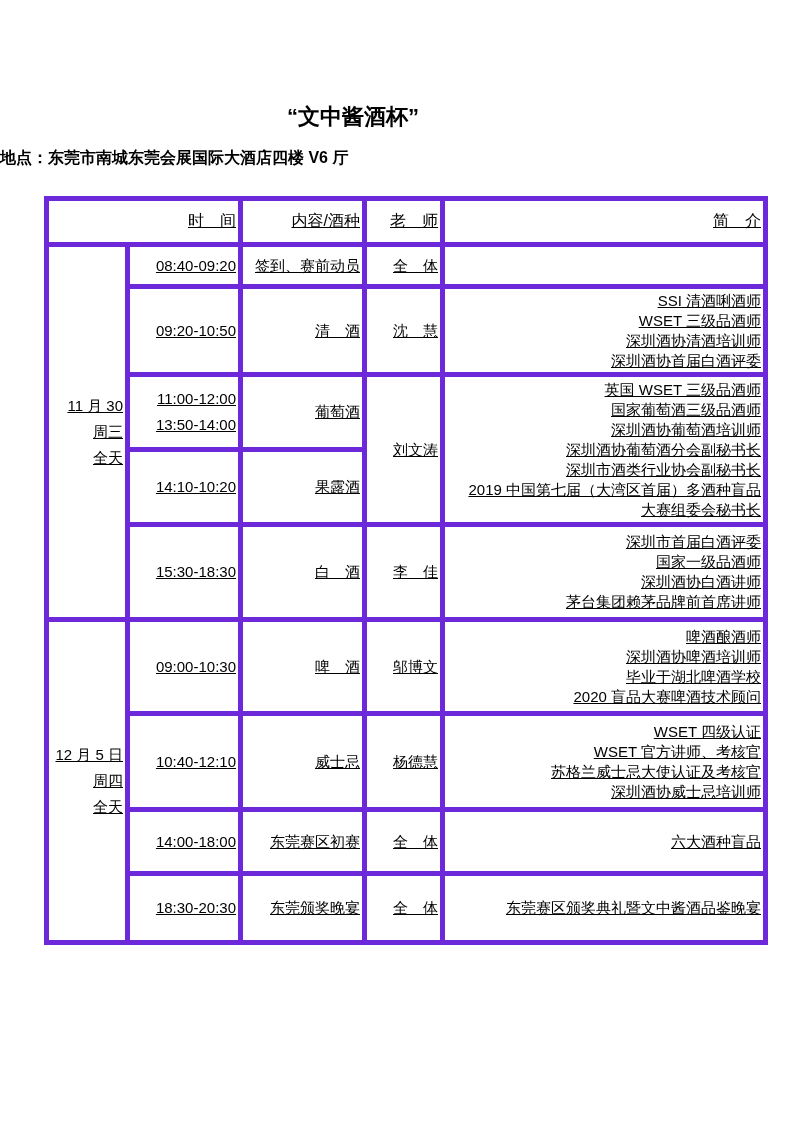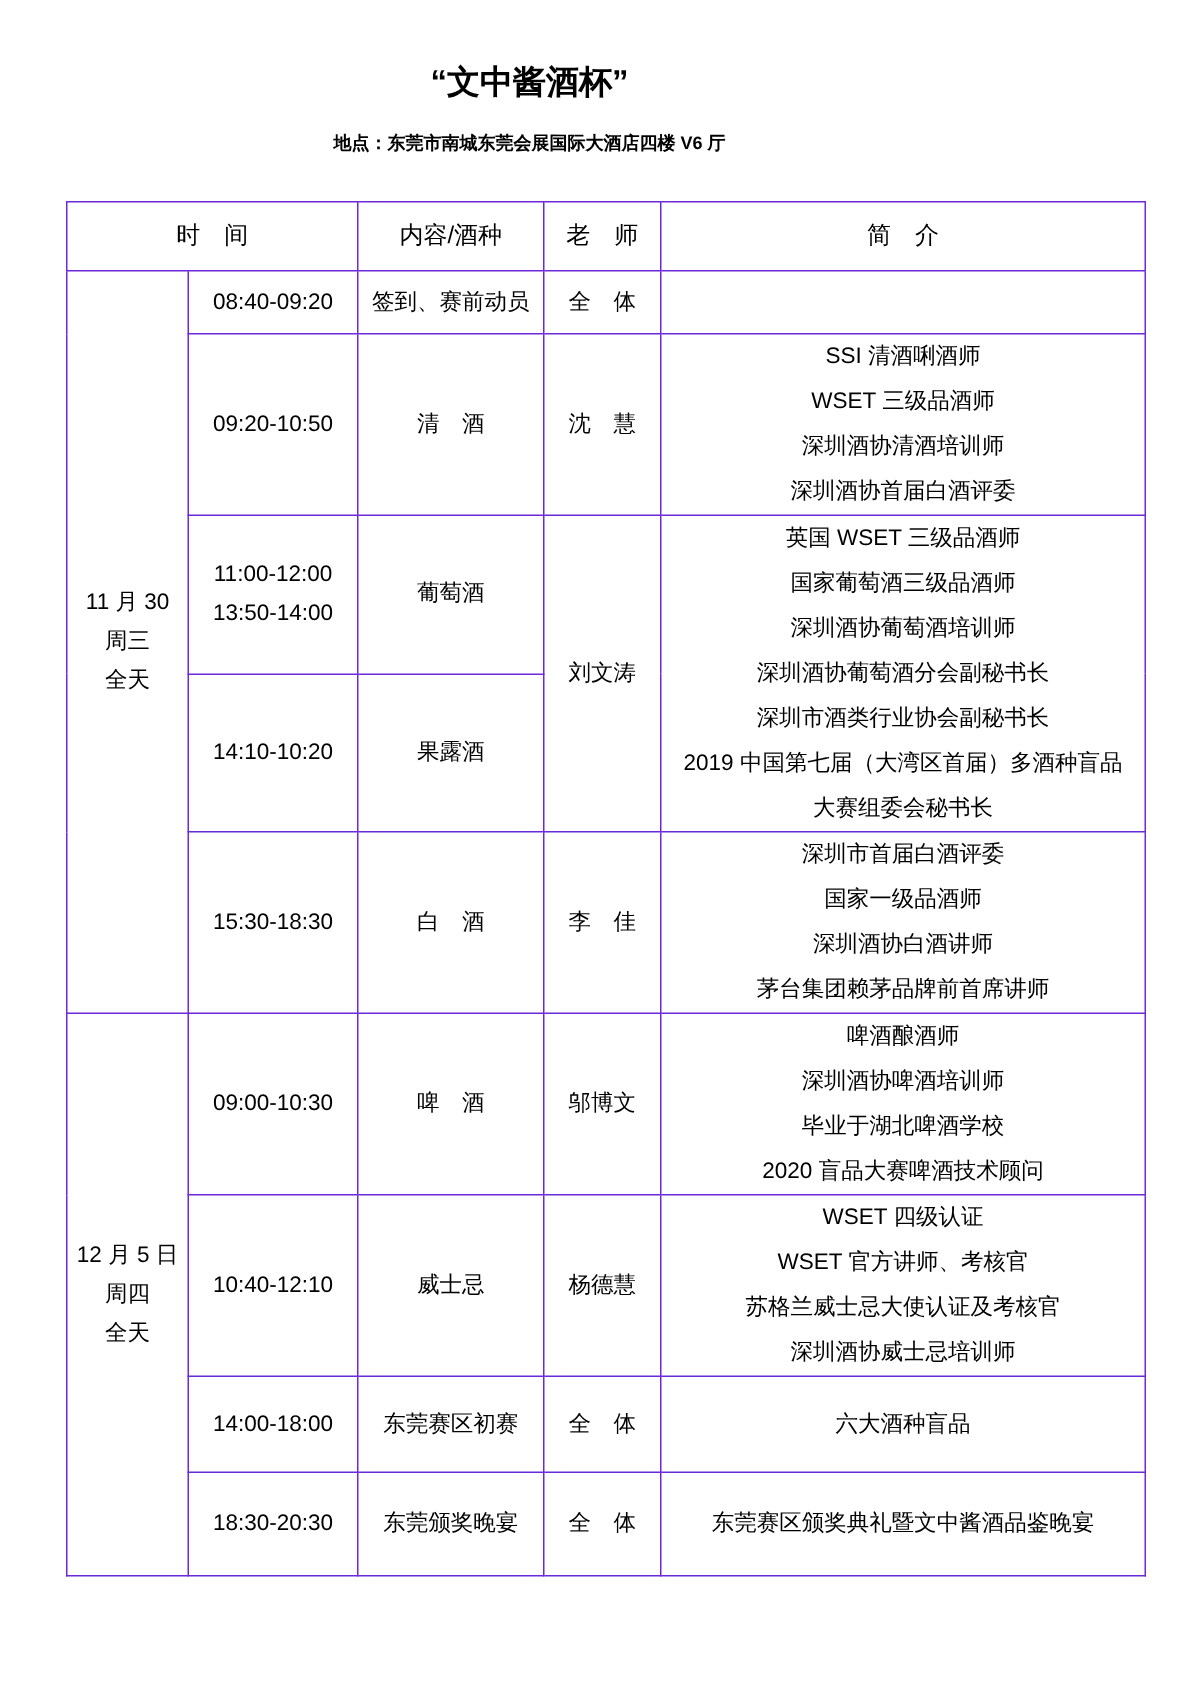--- a/index.html
+++ b/index.html
@@ -8,66 +8,66 @@
     background: #ffffff;
     width: 800px;
     height: 1132px;
     font-family: "Liberation Sans", "DejaVu Sans", sans-serif;
     color: #000000;
   }
   .page {
     width: 706px;
     height: 1132px;
     box-sizing: border-box;
-    padding-top: 34px;
+    padding-top: 96px;
     background: #ffffff;
   }
   .title-cup, .title-main {
     font-size: 22px;
     font-weight: bold;
     text-align: center;
     line-height: 41px;
     white-space: pre;
   }
   .title-dates {
     font-size: 21px;
     font-weight: bold;
     text-align: center;
     line-height: 40px;
     white-space: pre;
   }
   .location-line {
-    font-size: 12px;
+    font-size: 16px;
     font-weight: bold;
-    text-align: center;
     line-height: 41px;
     white-space: pre;
   }
   table.schedule {
     border-collapse: collapse;
     table-layout: fixed;
     width: 719px;
     margin: 18px 0 0 44px;
   }
   table.schedule td, table.schedule th {
-    border: 1px solid #6d28d9;
-    text-align: center;
+    border: 5px solid #6d28d9;
+    text-align: right;
     vertical-align: middle;
     padding: 0 2px;
     font-size: 15px;
     font-weight: normal;
     white-space: pre-line;
     overflow: hidden;
+    text-decoration: underline;
   }
   table.schedule th {
     font-size: 16px;
   }
   .time-cell   { line-height: 26px; }
   .day-cell    { line-height: 26px; }
-  .intro-cell  { line-height: 30px; margin-top: 48px; }
+  .intro-cell  { line-height: 20px; margin-top: 48px; }
   .content-cell{ line-height: 22px; margin-left: 23px; }
   .teacher-cell{ line-height: 22px; }
 </style>
 </head>
 <body>
 
 <div class="page">
 
   <div class="title-cup">“文中酱酒杯”</div>
   <div class="location-line">地点：东莞市南城东莞会展国际大酒店四楼 V6 厅</div>

